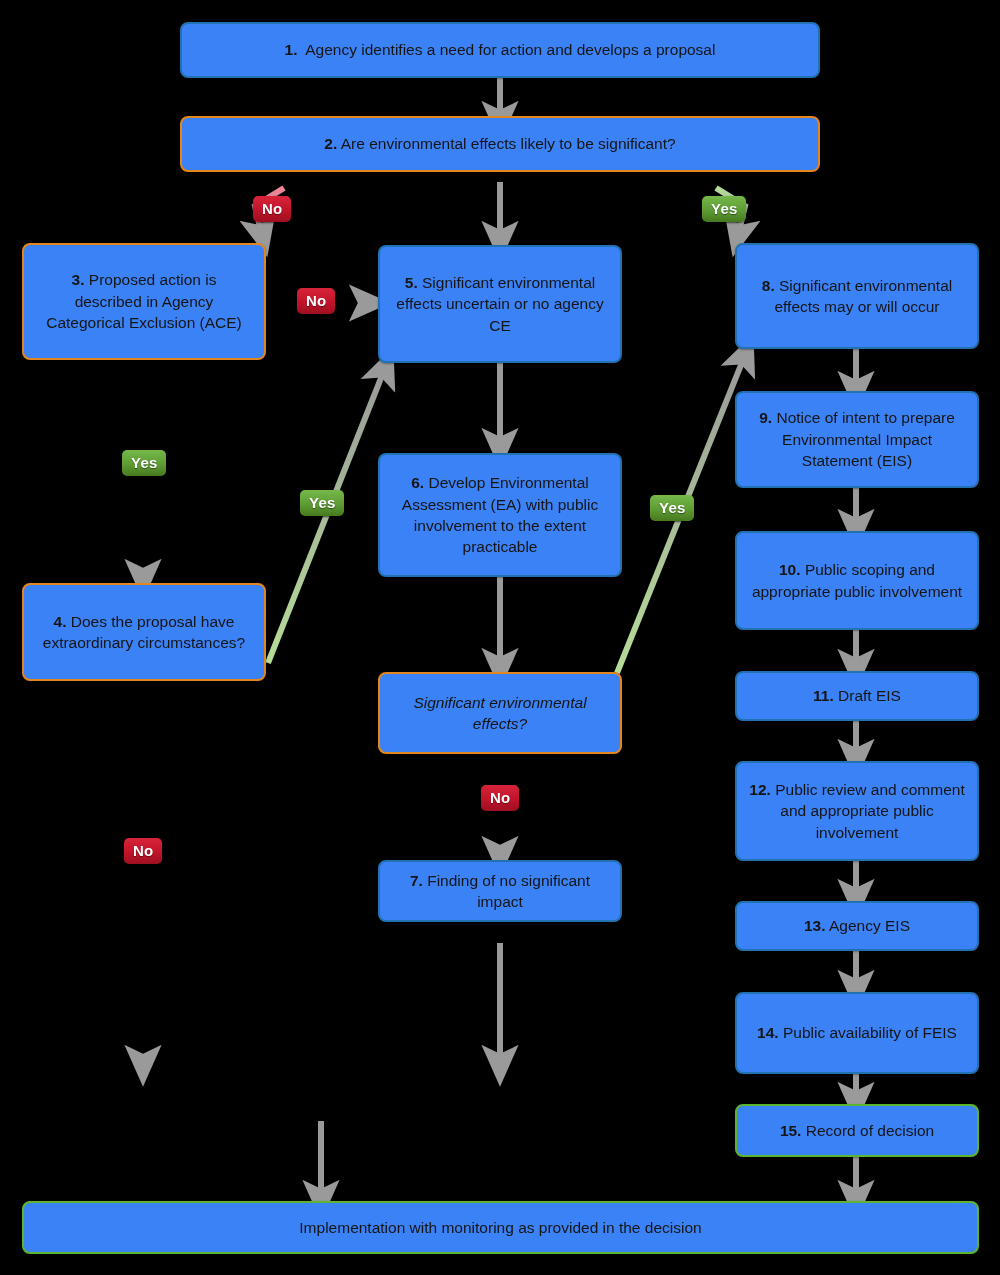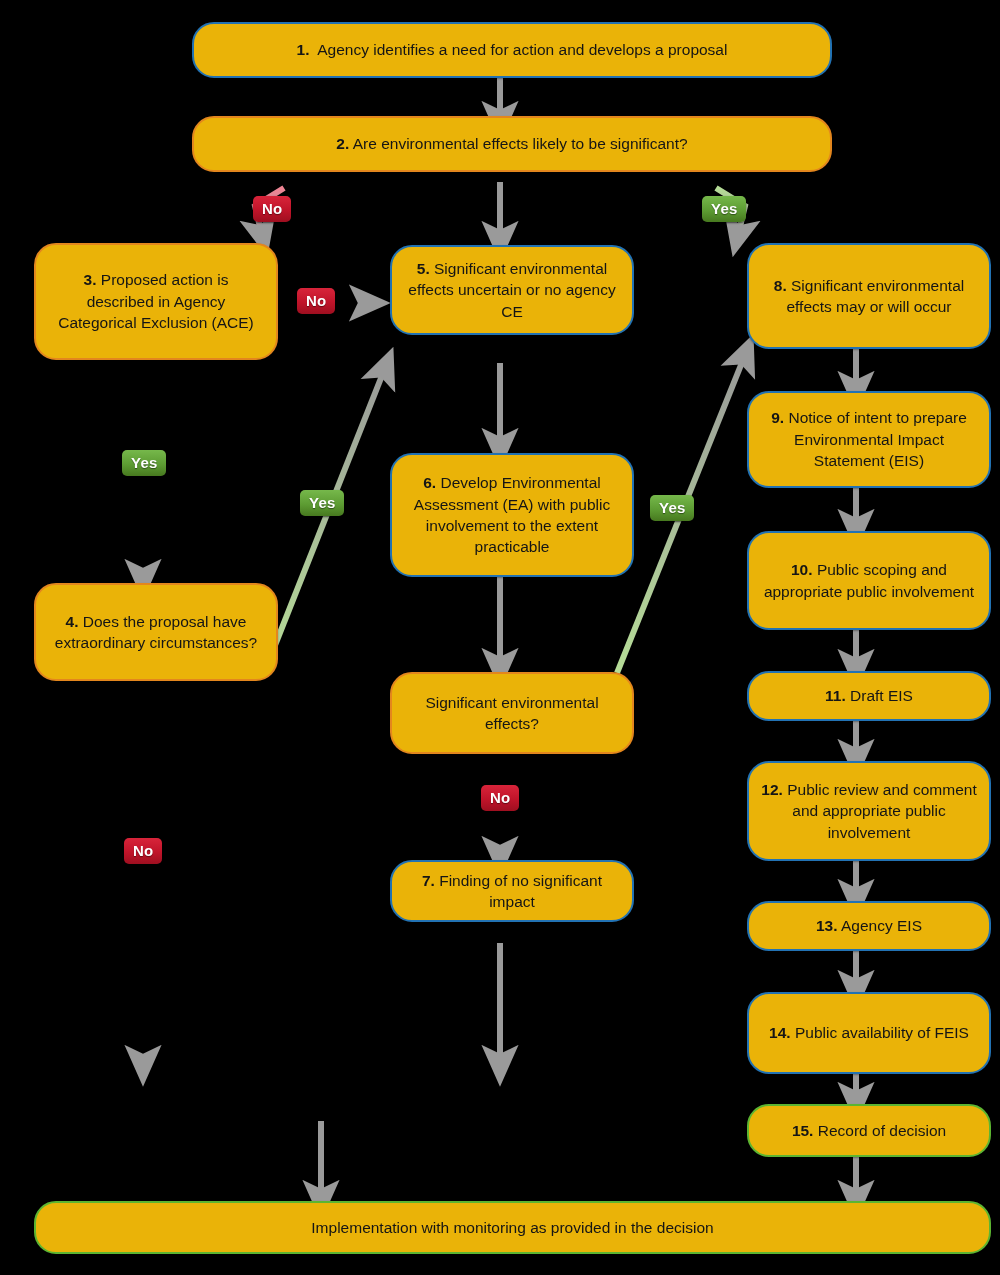--- a/index.html
+++ b/index.html
@@ -19,33 +19,32 @@
     position: absolute;
     left: 0;
     top: 0;
     width: 1000px;
     height: 1275px;
     pointer-events: none;
   }
   .node {
     position: absolute;
     box-sizing: border-box;
-    background: #eab308;
-    border-radius: 22px;
+    background: #3b82f6;
+    border-radius: 8px;
     display: flex;
     align-items: center;
     justify-content: center;
     text-align: center;
     color: #151515;
     font-size: 15.5px;
     line-height: 1.38;
     padding: 6px 12px;
     z-index: 5;
     box-shadow: 0 1px 2px rgba(0,0,0,0.35);
-    margin-left: 12px;
   }
   .node .txt { display: block; }
   .node b { font-weight: bold; }
   .blue   { border: 2.5px solid #2272b3; }
   .orange { border: 2.5px solid #e3861d; }
   .green  { border: 2.5px solid #5cb531; }
   .wide   { font-size: 15.5px; }
 
   .badge {
     position: absolute;
@@ -151,29 +150,29 @@
   </div>
 
   <div class="node orange" style="left:22px; top:243px; width:244px; height:117px;">
     <span class="txt"><b>3.</b> <span>Proposed action is described in Agency Categorical Exclusion (ACE)</span></span>
   </div>
 
   <div class="node orange" style="left:22px; top:583px; width:244px; height:98px;">
     <span class="txt"><b>4.</b> <span>Does the proposal have extraordinary circumstances?</span></span>
   </div>
 
-  <div class="node blue" style="left:378px; top:245px; width:244px; height:90px;">
+  <div class="node blue" style="left:378px; top:245px; width:244px; height:118px;">
     <span class="txt"><b>5.</b> <span>Significant environmental effects uncertain or no agency CE</span></span>
   </div>
 
   <div class="node blue" style="left:378px; top:453px; width:244px; height:124px;">
     <span class="txt"><b>6.</b> <span>Develop Environmental Assessment (EA) with public involvement to the extent practicable</span></span>
   </div>
 
-  <div class="node orange" style="left:378px; top:672px; width:244px; height:82px;">
+  <div class="node orange" style="left:378px; top:672px; width:244px; height:82px;font-style:italic;">
     <span class="txt"><span>Significant environmental effects?</span></span>
   </div>
 
   <div class="node blue" style="left:378px; top:860px; width:244px; height:62px;">
     <span class="txt"><b>7.</b> <span>Finding of no significant impact</span></span>
   </div>
 
   <div class="node blue" style="left:735px; top:243px; width:244px; height:106px;">
     <span class="txt"><b>8.</b> <span>Significant environmental effects may or will occur</span></span>
   </div>

